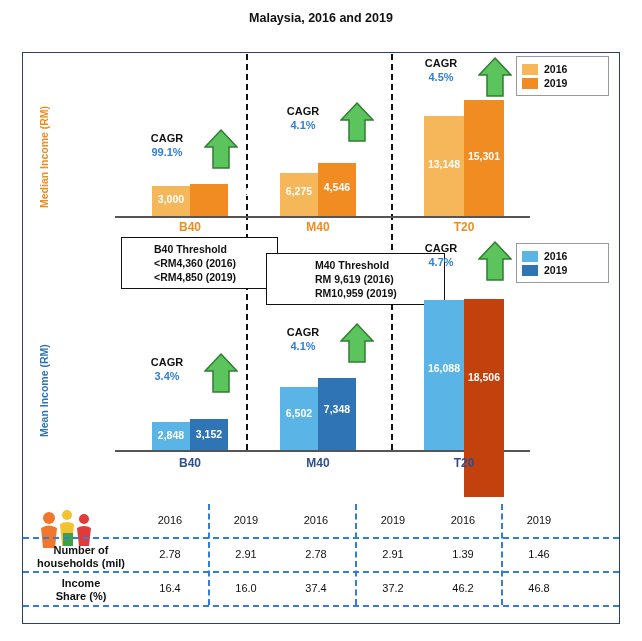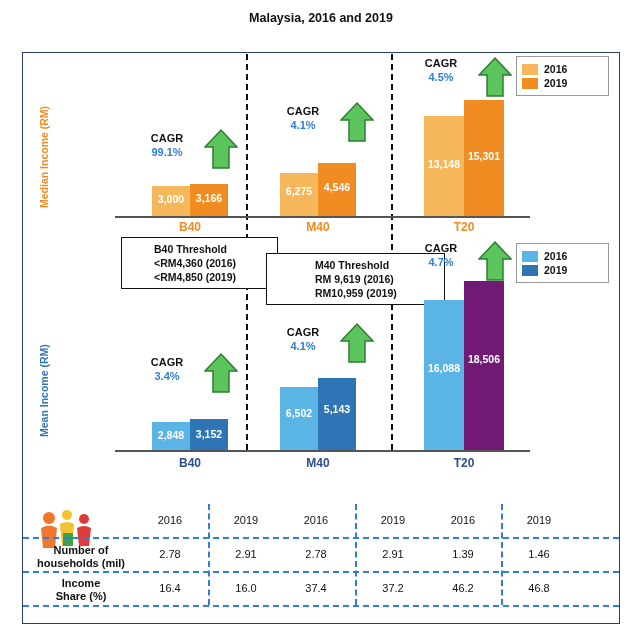--- a/index.html
+++ b/index.html
@@ -93,21 +93,21 @@
     <span class="lb">2019</span>
   </div>
 </div>
 
 <div class="axis" style="left:115px;top:216px;width:415px;"></div>
 
 <div class="bar" style="left:152px;top:186px;width:38px;height:30px;background:#f5b759;">
   <span class="barlabel" style="top:7px;">3,000</span>
 </div>
 <div class="bar" style="left:190px;top:184px;width:38px;height:32px;background:#f08c22;">
-  <span class="barlabel" style="top:8px;">3,166</span>
+  <span class="barlabel" style="top:2px;padding-left:40px;">3,166</span>
 </div>
 <div class="catlabel" style="left:142px;top:220px;width:96px;color:#f08c22;">B40</div>
 <div class="cagr" style="left:132px;top:131px;width:70px;">
   <span class="t">CAGR</span><br>
   <span class="v">99.1%</span>
 </div>
 <svg class="arrow" style="left:204px;top:128px;" width="34" height="42" viewBox="0 0 34 42">
   <polygon points="17,2 33,19 25,19 25,40 9,40 9,19 1,19" fill="#5cc45c" stroke="#2e7d32" stroke-width="1.5"></polygon>
 </svg>
 
@@ -179,35 +179,35 @@
   <span class="v">3.4%</span>
 </div>
 <svg class="arrow" style="left:204px;top:352px;" width="34" height="42" viewBox="0 0 34 42">
   <polygon points="17,2 33,19 25,19 25,40 9,40 9,19 1,19" fill="#5cc45c" stroke="#2e7d32" stroke-width="1.5"></polygon>
 </svg>
 
 <div class="bar" style="left:280px;top:387px;width:38px;height:63px;background:#5ab4e5;">
   <span class="barlabel" style="top:20px;">6,502</span>
 </div>
 <div class="bar" style="left:318px;top:378px;width:38px;height:72px;background:#2f74b5;">
-  <span class="barlabel" style="top:25px;">5,143</span>
+  <span class="barlabel" style="top:25px;">7,348</span>
 </div>
 <div class="catlabel" style="left:270px;top:456px;width:96px;color:#2f4f8f;">M40</div>
 <div class="cagr" style="left:268px;top:325px;width:70px;">
   <span class="t">CAGR</span><br>
   <span class="v">4.1%</span>
 </div>
 <svg class="arrow" style="left:340px;top:322px;" width="34" height="42" viewBox="0 0 34 42">
   <polygon points="17,2 33,19 25,19 25,40 9,40 9,19 1,19" fill="#5cc45c" stroke="#2e7d32" stroke-width="1.5"></polygon>
 </svg>
 
 <div class="bar" style="left:424px;top:300px;width:40px;height:150px;background:#5ab4e5;">
   <span class="barlabel" style="top:62px;">16,088</span>
 </div>
-<div class="bar" style="left:464px;top:281px;width:40px;height:169px;background:#701a75;">
+<div class="bar" style="left:464px;top:299px;width:40px;height:198px;background:#c2410c;">
   <span class="barlabel" style="top:72px;">18,506</span>
 </div>
 <div class="catlabel" style="left:416px;top:456px;width:96px;color:#2f4f8f;">T20</div>
 <div class="cagr" style="left:406px;top:241px;width:70px;">
   <span class="t">CAGR</span><br>
   <span class="v">4.7%</span>
 </div>
 <svg class="arrow" style="left:478px;top:240px;" width="34" height="42" viewBox="0 0 34 42">
   <polygon points="17,2 33,19 25,19 25,40 9,40 9,19 1,19" fill="#5cc45c" stroke="#2e7d32" stroke-width="1.5"></polygon>
 </svg>

